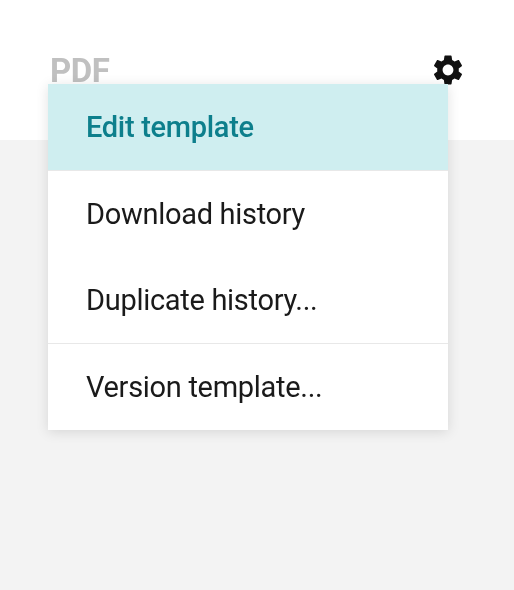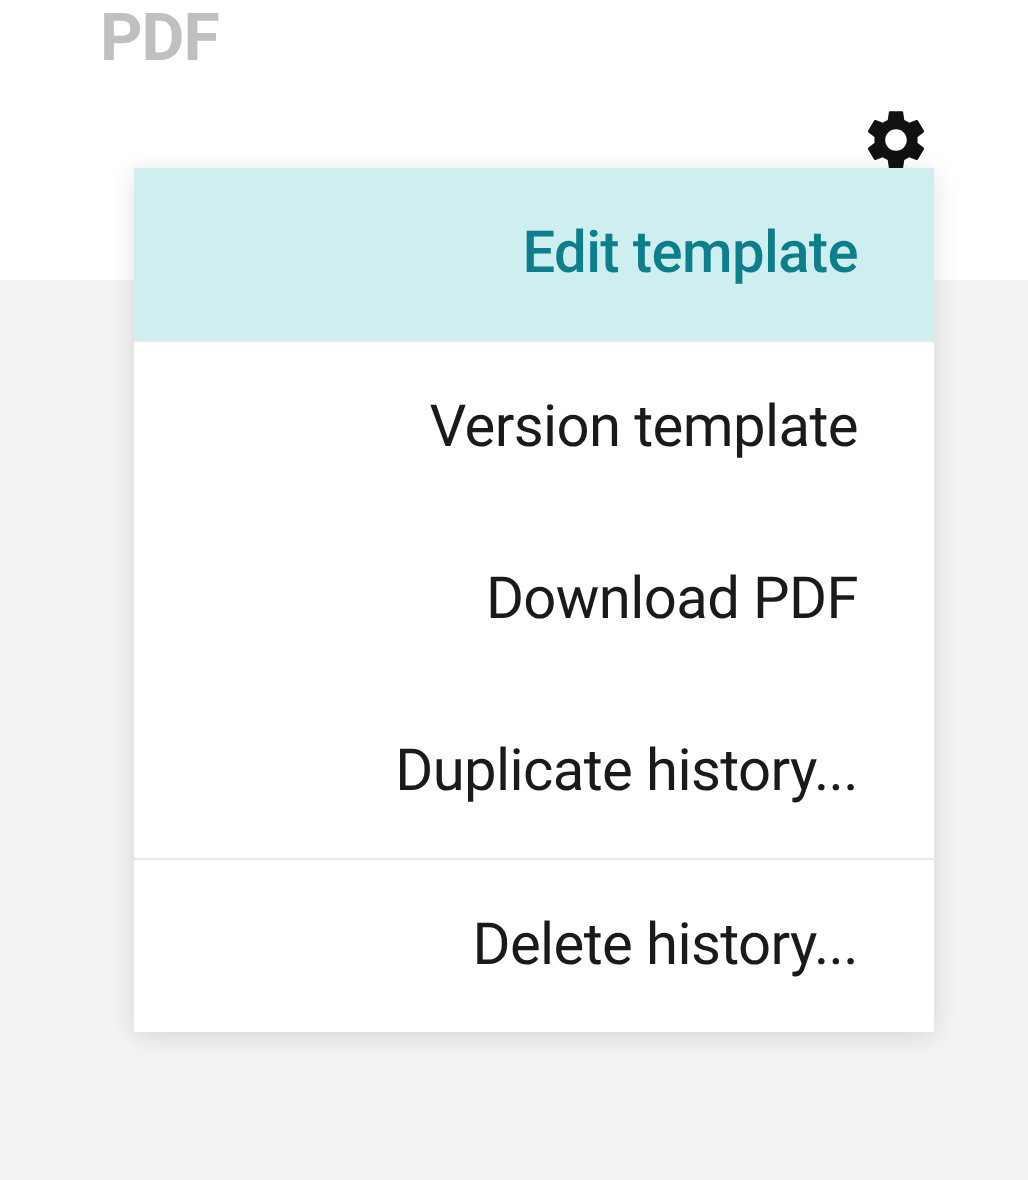--- a/index.html
+++ b/index.html
@@ -12,21 +12,21 @@
       background: #f3f3f3;
       width: 514px;
       height: 590px;
       position: relative;
       overflow: hidden;
     }
     .top-bar {
       background: #ffffff;
       height: 140px;
       display: flex;
-      align-items: flex-start;
+      align-items: center;
       justify-content: flex-start;
       padding: 0 50px;
       gap: 100px;
       position: relative;
     }
     .tab {
       font-size: 33px;
       font-weight: 700;
       letter-spacing: -0.5px;
     }
@@ -44,26 +44,25 @@
       width: 36px;
       height: 36px;
       display: flex;
       align-items: center;
       justify-content: center;
       cursor: pointer;
     }
     .dropdown {
       position: absolute;
       top: 84px;
-      left: 67px;
+      left: 48px;
       width: 400px;
       background: #ffffff;
       box-shadow: 0 2px 12px rgba(0,0,0,0.12);
       z-index: 10;
-      text-align: right;
     }
     .dropdown-item {
       padding: 26px 38px;
       font-size: 29px;
       color: #1a1a1a;
       cursor: pointer;
       letter-spacing: -0.3px;
     }
     .dropdown-item.highlighted {
       background: #cfeef0;
@@ -84,18 +83,17 @@
   <div class="gear-icon">
     <svg width="36" height="36" viewBox="0 0 24 24" fill="#111">
       <path d="M19.14,12.94c0.04-0.3,0.06-0.61,0.06-0.94c0-0.32-0.02-0.64-0.07-0.94l2.03-1.58c0.18-0.14,0.23-0.41,0.12-0.61 l-1.92-3.32c-0.12-0.22-0.37-0.29-0.59-0.22l-2.39,0.96c-0.5-0.38-1.03-0.7-1.62-0.94L14.4,2.81c-0.04-0.24-0.24-0.41-0.48-0.41 h-3.84c-0.24,0-0.43,0.17-0.47,0.41L9.25,5.35C8.66,5.59,8.12,5.92,7.63,6.29L5.24,5.33c-0.22-0.08-0.47,0-0.59,0.22L2.74,8.87 C2.62,9.08,2.66,9.34,2.86,9.48l2.03,1.58C4.84,11.36,4.8,11.69,4.8,12s0.02,0.64,0.07,0.94l-2.03,1.58 c-0.18,0.14-0.23,0.41-0.12,0.61l1.92,3.32c0.12,0.22,0.37,0.29,0.59,0.22l2.39-0.96c0.5,0.38,1.03,0.7,1.62,0.94l0.36,2.54 c0.05,0.24,0.24,0.41,0.48,0.41h3.84c0.24,0,0.44-0.17,0.47-0.41l0.36-2.54c0.59-0.24,1.13-0.56,1.62-0.94l2.39,0.96 c0.22,0.08,0.47,0,0.59-0.22l1.92-3.32c0.12-0.22,0.07-0.47-0.12-0.61L19.14,12.94z M12,15.6c-1.98,0-3.6-1.62-3.6-3.6 s1.62-3.6,3.6-3.6s3.6,1.62,3.6,3.6S13.98,15.6,12,15.6z"></path>
     </svg>
   </div>
 </div>
 
 <div class="dropdown">
   <div class="dropdown-item highlighted">Edit template</div>
   <div class="dropdown-divider"></div>
-  <div class="dropdown-item">Version template</div>
-  <div class="dropdown-item">Download PDF</div>
+  <div class="dropdown-item">Download history</div>
   <div class="dropdown-item">Duplicate history...</div>
   <div class="dropdown-divider"></div>
-  <div class="dropdown-item">Delete history...</div>
+  <div class="dropdown-item">Version template...</div>
 </div>
 
 </body></html>

